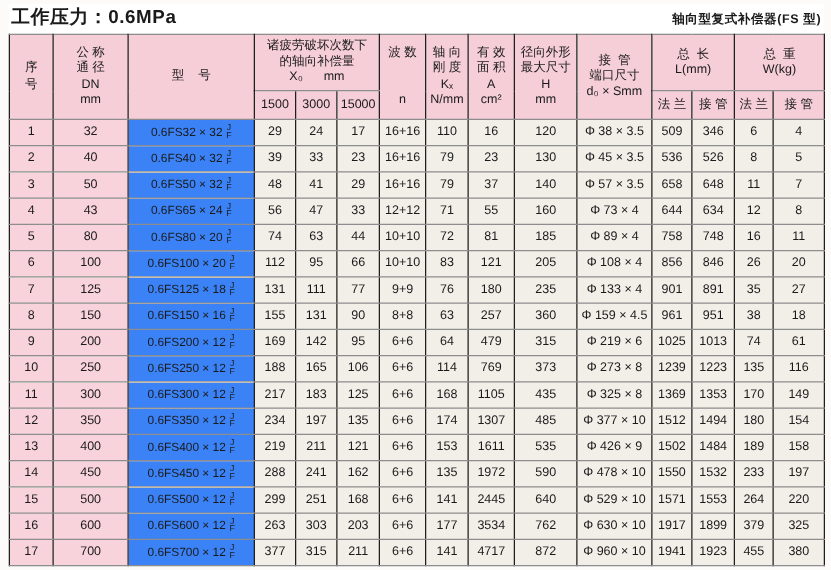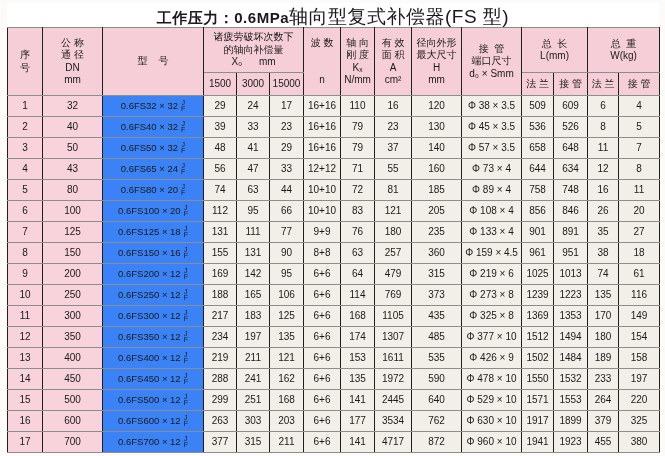--- a/index.html
+++ b/index.html
@@ -4,25 +4,25 @@
 <style>
   html,body{margin:0;padding:0;}
   body{
     width:665px;height:456px;overflow:hidden;
     background:#fdfbfa;
     font-family:"Liberation Sans","DejaVu Sans",sans-serif;
     color:#1a1a1a;
   }
   .page{padding:3px 6px 0 7px;}
   .titlebar{
-    display:flex;justify-content:center;align-items:baseline;
+    display:flex;justify-content:space-between;align-items:baseline;
     height:23px;padding:1px 2px 0 2px;background:#ffffff;
   }
   .title-left{font-size:15px;font-weight:bold;letter-spacing:0.5px;}
-  .title-right{font-size:19px;font-weight:normal;letter-spacing:0.5px;}
+  .title-right{font-size:10px;font-weight:bold;letter-spacing:0.5px;}
   table.spec{
     border-collapse:collapse;table-layout:fixed;width:652px;
     background:#f2efe9;
   }
   table.spec th,table.spec td{
     border-left:1px solid #1f1f1f;
     border-right:1px solid #1f1f1f;
     border-top:1px solid #8d8d8d;
     border-bottom:1px solid #8d8d8d;
     padding:0 1px;
@@ -132,21 +132,21 @@
             </span></td>
           <td class="num">29</td>
           <td class="num">24</td>
           <td class="num">17</td>
           <td class="num">16+16</td>
           <td class="num">110</td>
           <td class="num">16</td>
           <td class="num">120</td>
           <td class="pipe">Φ 38 × 3.5</td>
           <td class="num">509</td>
-          <td class="num">609</td>
+          <td class="num">346</td>
           <td class="num">6</td>
           <td class="num">4</td>
         </tr>
         <tr>
           <td class="seq">2</td>
           <td class="dn">40</td>
           <td class="model"><span>0.6FS40 × 32</span><span class="jf">
               <i>J</i>
               <i>F</i>
             </span></td>

